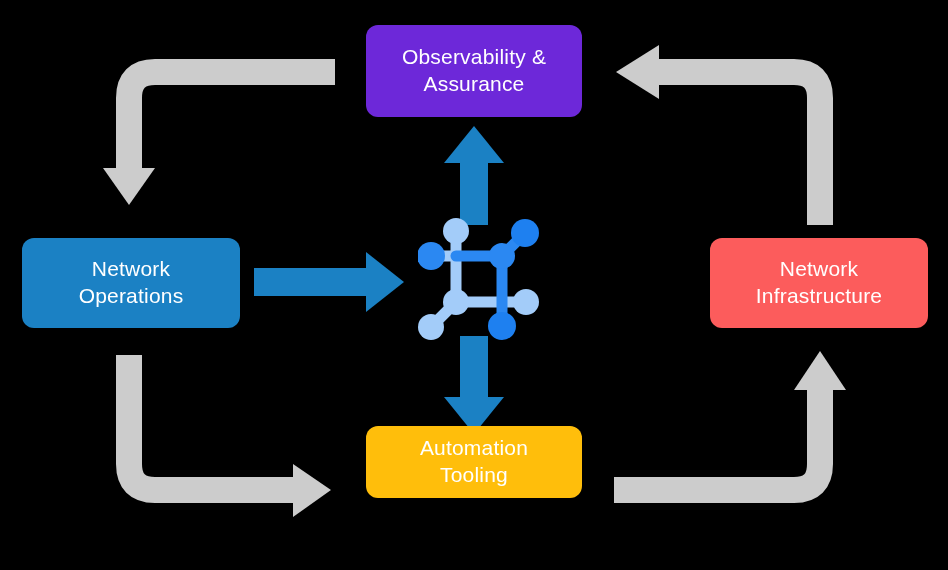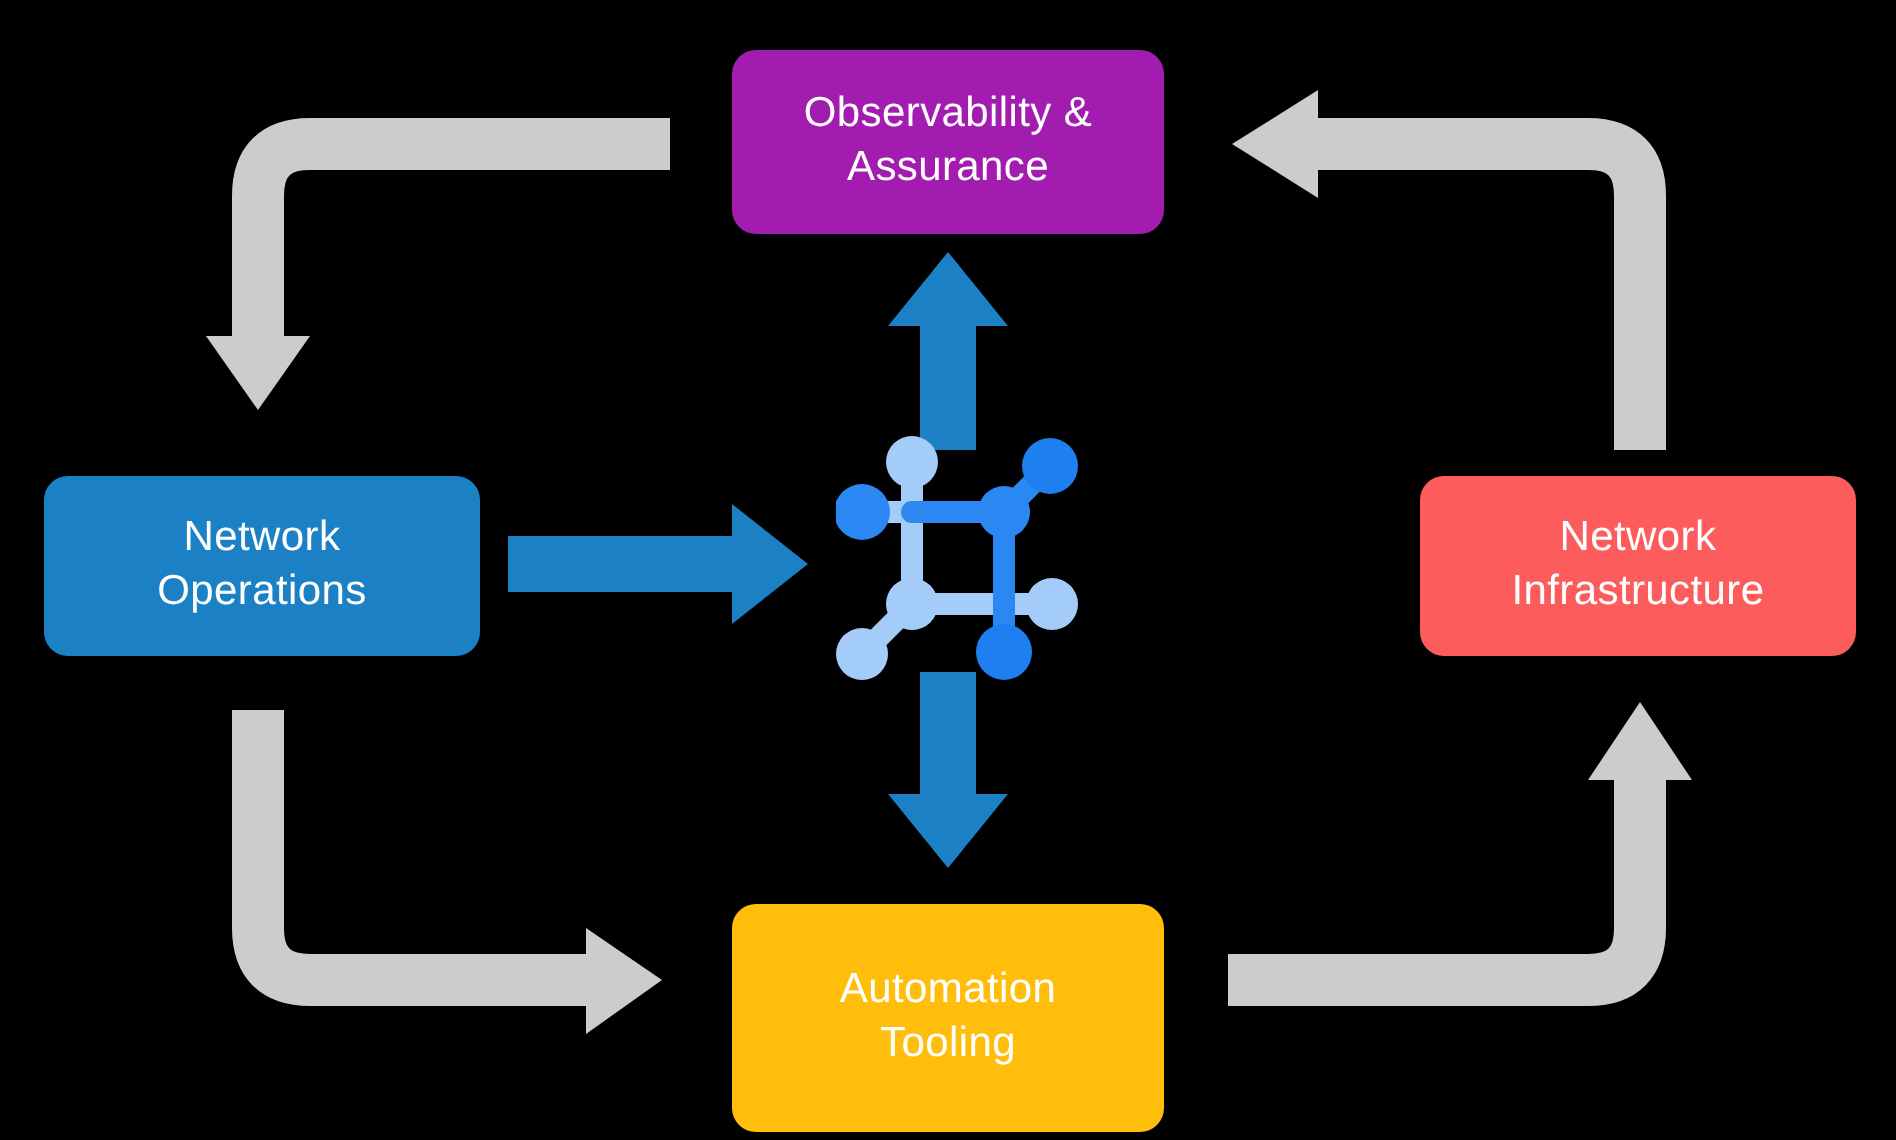--- a/index.html
+++ b/index.html
@@ -53,23 +53,23 @@
     height: 90px;
   }
   #box-network-infrastructure {
     left: 710px;
     top: 238px;
     width: 218px;
     height: 90px;
   }
   #box-automation-tooling {
     left: 366px;
-    top: 452px;
+    top: 426px;
     width: 216px;
-    height: 114px;
+    height: 72px;
   }
   #center-icon {
     position: absolute;
     left: 418px;
     top: 218px;
     width: 122px;
     height: 122px;
   }
 </style>
 </head>
@@ -132,21 +132,21 @@
     <circle cx="38" cy="84" r="13" fill="#A3CCF9"></circle>
     <circle cx="13" cy="109" r="13" fill="#A3CCF9"></circle>
     <circle cx="108" cy="84" r="13" fill="#A3CCF9"></circle>
 
     <circle cx="13" cy="38" r="14" fill="#2B88F2"></circle>
     <circle cx="84" cy="38" r="13" fill="#2B88F2"></circle>
     <circle cx="107" cy="15" r="14" fill="#1E80F0"></circle>
     <circle cx="84" cy="108" r="14" fill="#1E80F0"></circle>
   </svg>
 
-  <div class="node-box" id="box-observability" style="background:#a21caf">Observability &amp;
+  <div class="node-box" id="box-observability" style="background:#6d28d9">Observability &amp;
 Assurance</div>
 
   <div class="node-box" id="box-network-operations" style="background:#1B81C4">Network
 Operations</div>
 
   <div class="node-box" id="box-network-infrastructure" style="background:#FC5C5C">Network
 Infrastructure</div>
 
   <div class="node-box" id="box-automation-tooling" style="background:#FFBE0B">Automation
 Tooling</div>

